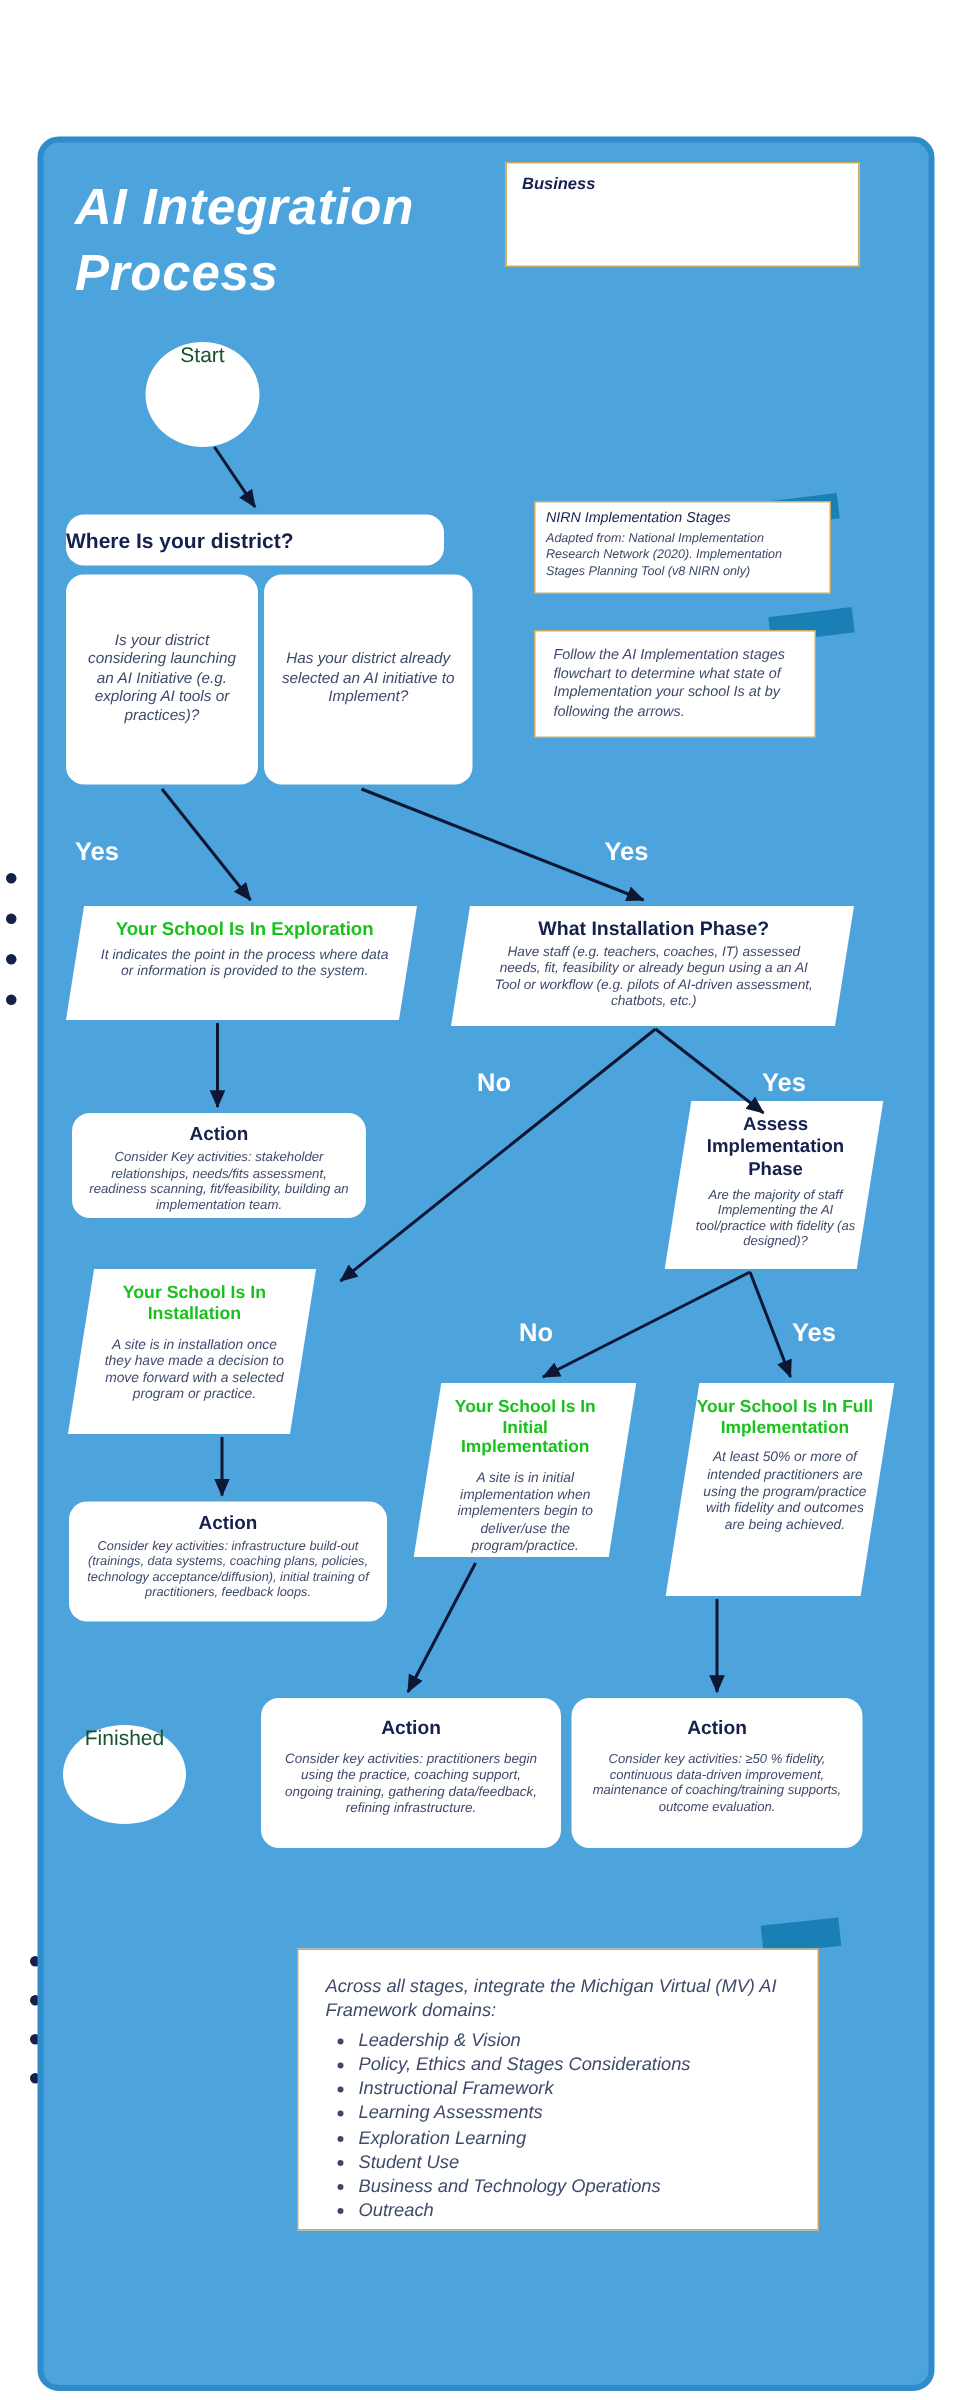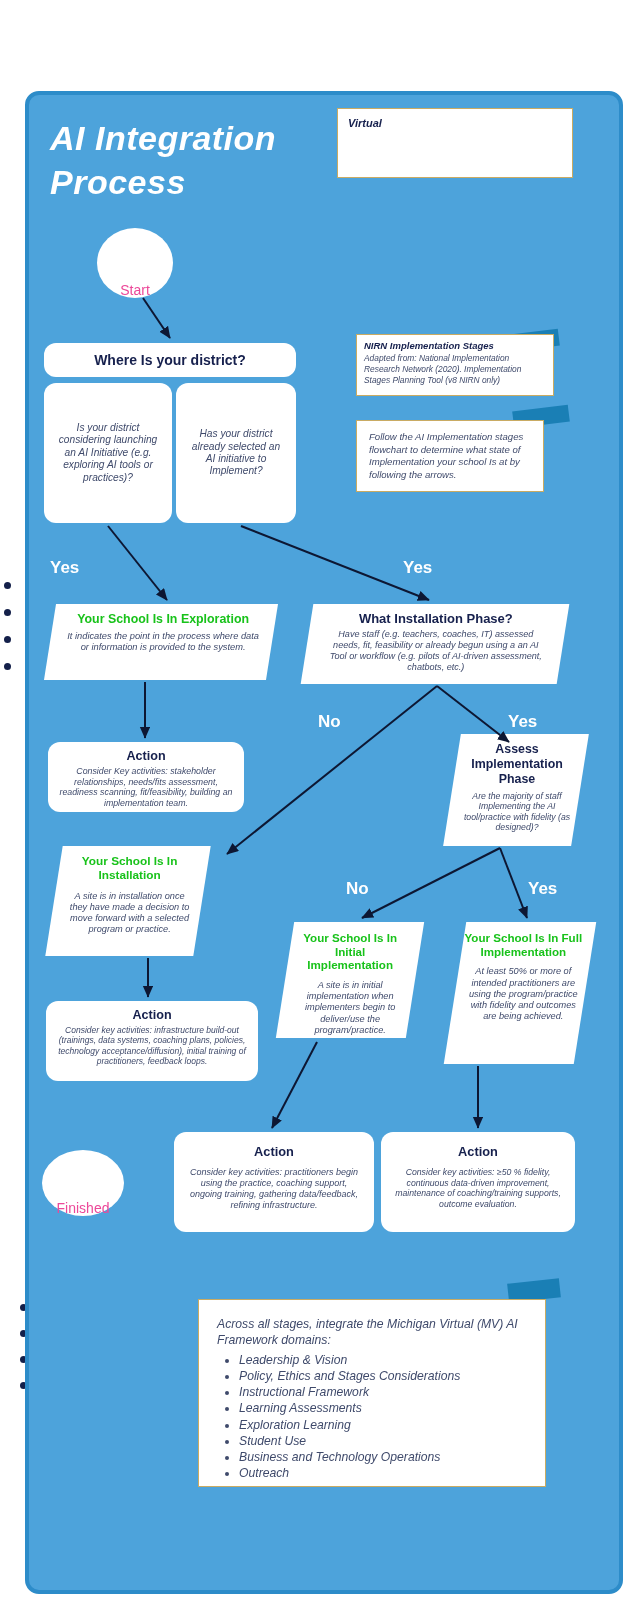--- a/index.html
+++ b/index.html
@@ -25,22 +25,22 @@
   .para{transform:skewX(-9deg);}
   .para-in{transform:skewX(9deg);}
 
   .h-black{color:#16204d;font-weight:bold;text-align:center;}
   .h-green{color:#18c21a;font-weight:bold;text-align:center;line-height:1.18;}
   .body-it{color:#3f4a6b;font-style:italic;text-align:center;line-height:1.22;}
   .body-it-l{color:#3f4a6b;font-style:italic;text-align:left;line-height:1.32;}
 
   
   .circle{position:absolute;background:#ffffff;border-radius:50%;
-          display:flex;align-items:flex-end;justify-content:center;
-          color:#ec4899;}
+          display:flex;align-items:flex-start;justify-content:center;
+          color:#14532d;}
 
   
   .ynlabel{position:absolute;color:#ffffff;font-weight:bold;font-size:17px;}
 
   
   .tape{position:absolute;background:#1a7fb5;}
 
   
   #arrows{position:absolute;left:0;top:0;width:640px;height:1600px;pointer-events:none;}
 </style>
@@ -93,54 +93,54 @@
     </div>
 
   <div id="panel"></div>
 
   <div class="title" style="left:50px;top:100px;width:290px;">
     <div>AI Integration</div>
     <div>Process</div>
   </div>
 
   <div class="card goldbox" style="left:337px;top:92px;width:236px;height:70px;">
-    <div style="padding:8px 10px;font-style:italic;font-weight:bold;font-size:11px;color:#16204d;">Virtual</div>
+    <div style="padding:8px 10px;font-style:italic;font-weight:bold;font-size:11px;color:#16204d;">Business</div>
   </div>
 
   <div class="circle" style="left:97px;top:212px;width:76px;height:70px;font-size:14px;">
     <span>Start</span>
   </div>
 
   <div class="circle" style="left:42px;top:1134px;width:82px;height:66px;font-size:14px;">
     <span>Finished</span>
   </div>
 
   <div class="tape" style="left:503px;top:316px;width:56px;height:17px;transform:rotate(-7deg);"></div>
   <div class="tape" style="left:513px;top:392px;width:56px;height:17px;transform:rotate(-7deg);"></div>
   <div class="tape" style="left:508px;top:1265px;width:52px;height:19px;transform:rotate(-6deg);"></div>
 
   <div class="card goldbox" style="left:356px;top:318px;width:198px;height:62px;">
     <div style="padding:5px 7px 0 7px;">
-      <div style="font-size:9.5px;font-weight:bold;font-style:italic;color:#16204d;">NIRN Implementation Stages</div>
+      <div style="font-size:9.5px;font-weight:normal;font-style:italic;color:#16204d;">NIRN Implementation Stages</div>
       <div class="body-it-l" style="font-size:8.4px;margin-top:2px;">Adapted from: National Implementation Research Network (2020).  Implementation Stages Planning Tool (v8 NIRN only)</div>
     </div>
   </div>
 
   <div class="card goldbox" style="left:356px;top:404px;width:188px;height:72px;">
     <div class="body-it-l" style="padding:10px 12px;font-size:9.6px;">Follow the AI Implementation stages flowchart to determine what state of Implementation your school Is at by following the arrows.</div>
   </div>
 
-  <div class="card rounded" style="left:44px;top:327px;width:252px;height:34px;display:flex;align-items:center;justify-content:center;">
+  <div class="card rounded" style="left:44px;top:327px;width:252px;height:34px;display:flex;align-items:center;">
     <div class="h-black" style="font-size:14px;">Where Is your district?</div>
   </div>
 
   <div class="card rounded" style="left:44px;top:367px;width:128px;height:140px;display:flex;align-items:center;justify-content:center;">
     <div class="body-it" style="font-size:10.2px;padding:0 12px;">Is your district considering launching an AI Initiative (e.g. exploring AI tools or practices)?</div>
   </div>
-  <div class="card rounded" style="left:176px;top:367px;width:120px;height:140px;display:flex;align-items:center;justify-content:center;">
+  <div class="card rounded" style="left:176px;top:367px;width:139px;height:140px;display:flex;align-items:center;justify-content:center;">
     <div class="body-it" style="font-size:10.2px;padding:0 10px;">Has your district already selected an AI initiative to Implement?</div>
   </div>
 
   <div class="ynlabel" style="left:50px;top:542px;">Yes</div>
   <div class="ynlabel" style="left:403px;top:542px;">Yes</div>
 
   <div class="card para" style="left:50px;top:588px;width:222px;height:76px;">
     <div class="para-in" style="padding:8px 14px 0 14px;">
       <div class="h-green" style="font-size:12.4px;">Your School Is In Exploration</div>
       <div class="body-it" style="font-size:9.3px;margin-top:4px;">It indicates the point in the process where data or information is provided to the system.</div>

